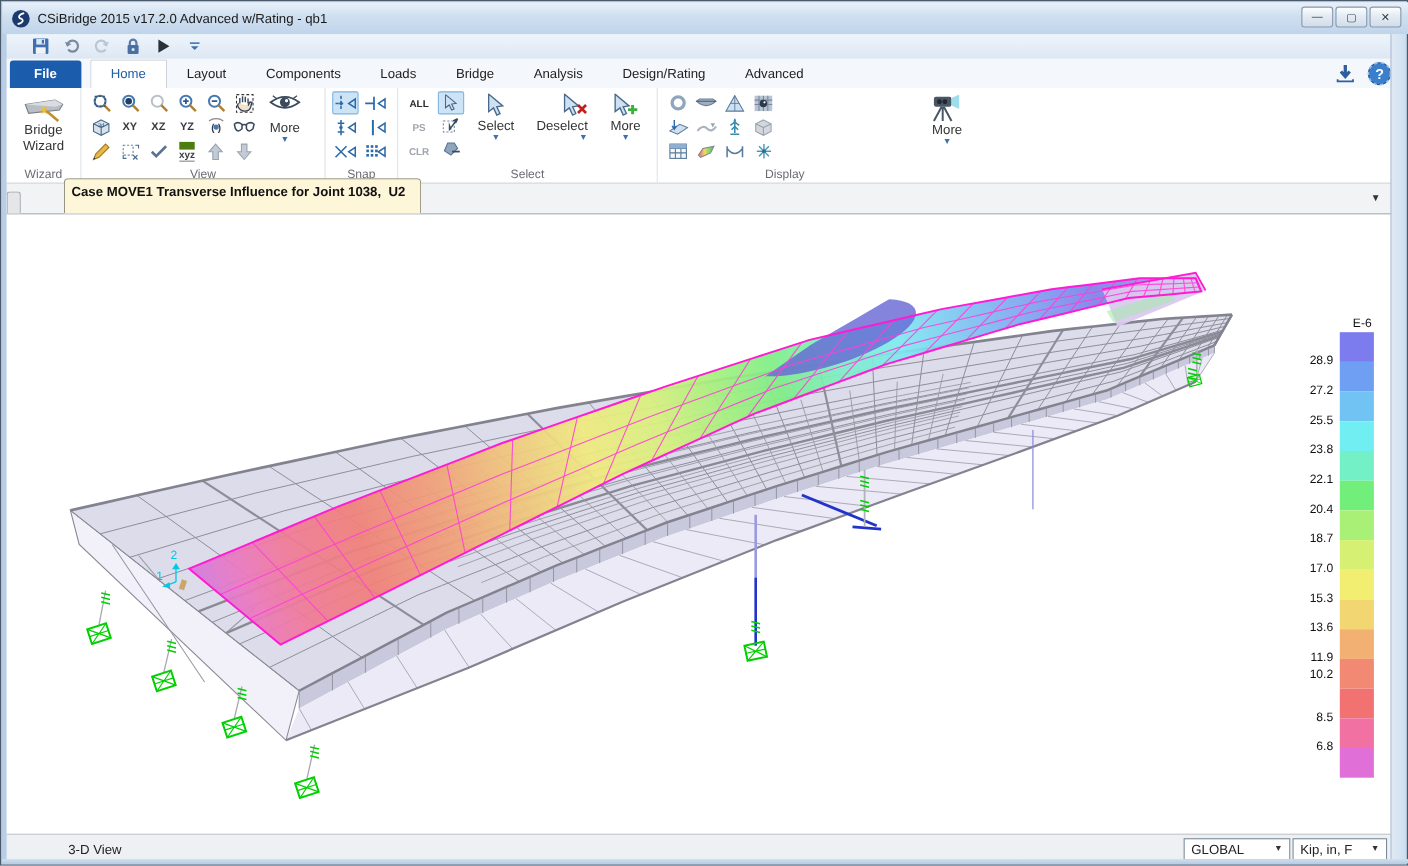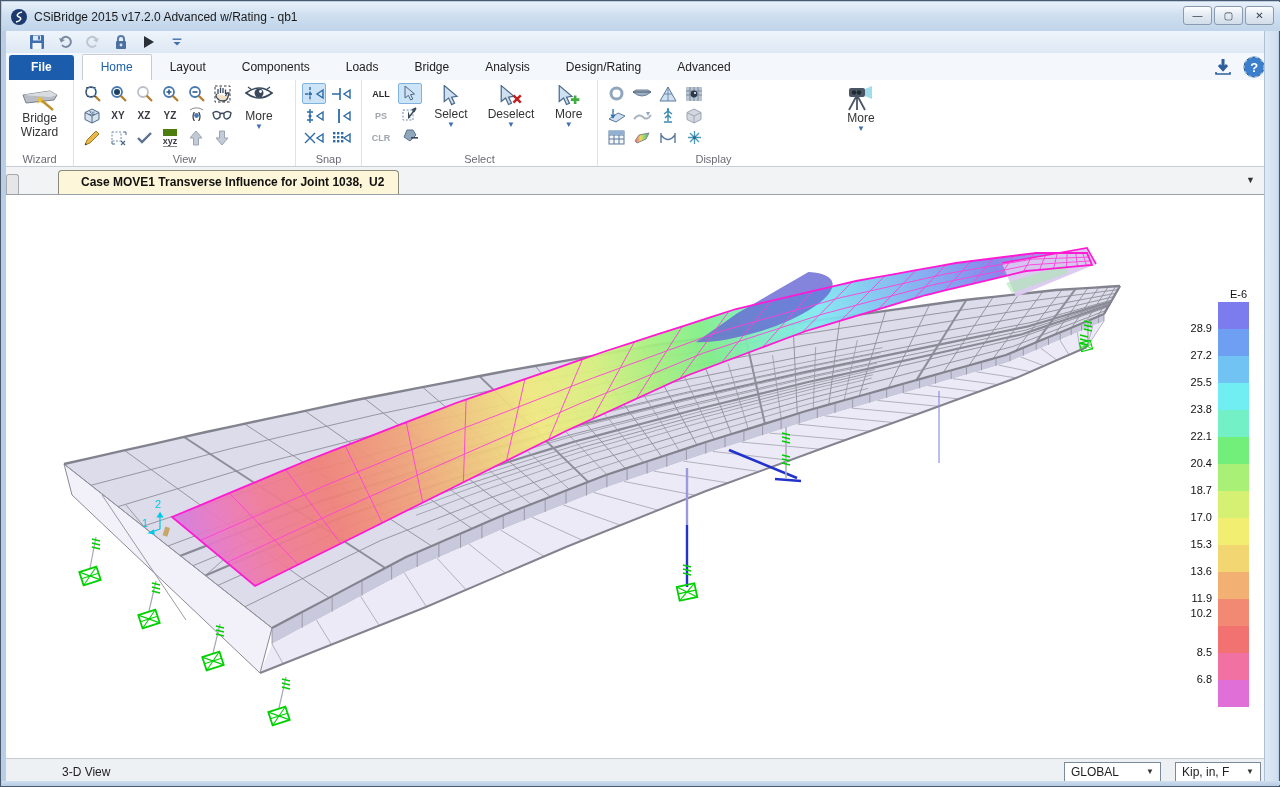--- a/index.html
+++ b/index.html
@@ -46,23 +46,23 @@
   .mode-lbl.dim { color:#a0a4ac; }
   .bigbtn { display:flex; flex-direction:column; align-items:center; justify-content:flex-start;
     font-size:12px; color:#333; padding:2px 8px; }
   .bigbtn .cap { line-height:14px; }
   .caret { color:#3f6fae; font-size:8px; line-height:8px; }
   .morecap { font-size:12px; color:#333; }
   #ribbon-right { position:absolute; right:14px; top:55px; display:flex; gap:10px; align-items:center; }
   
   #tabbar { position:absolute; left:5px; top:166px; width:1259px; height:28px;
     background:#f2f3f5; border-bottom:1px solid #9aa0a8; }
-  #doc-tab { position:absolute; left:52px; bottom:0px; height:24px;
+  #doc-tab { position:absolute; left:52px; bottom:0px; height:32px;
     background:#fdf6d8; border:1px solid #8a8a7a; border-bottom:none;
-    border-radius:4px 4px 0 0; padding:4px 14px 0 22px;
+    border-radius:4px 4px 0 0; padding:4px 14px 0 6px;
     font-size:12px; font-weight:bold; color:#111; }
   #tab-sliver { position:absolute; left:0; bottom:0; width:13px; height:20px;
     background:#e4e6e8; border:1px solid #a8aab0; border-bottom:none; border-radius:3px 3px 0 0; }
   #tabbar-caret { position:absolute; right:10px; top:8px; font-size:9px; color:#333; }
   
   #viewport { position:absolute; left:5px; top:194px; width:1259px; height:563px;
     background:#ffffff; overflow:hidden; }
   #scene { position:absolute; left:0; top:0; }
   
   #legend { position:absolute; right:16px; top:58px; width:74px;margin-top:35px; }
@@ -70,21 +70,21 @@
   #legend-body { position:relative; }
   #legend-bar { position:absolute; right:0; top:0; width:31px; }
   .lseg { width:31px; height:27px; }
   .ltick { position:absolute; right:37px; font-size:11px; color:#111;
     transform:translateY(-7px); white-space:nowrap; }
   
   #statusbar { position:absolute; left:5px; top:757px; width:1259px; height:26px;
     background:#eef1f4; border-top:1px solid #c8ccd0;
     display:flex; align-items:center; font-size:12px; color:#222; }
   #view-label { margin-left:56px; }
-  #status-right { position:absolute; right:4px; display:flex; gap:14px; }
+  #status-right { position:absolute; right:4px; display:flex; gap:2px; }
   .combo { background:#fff; border:1px solid #7a8a9a; height:20px; padding:2px 6px;
     font-size:12px; display:flex; align-items:center; position:relative; }
   .combo .cb-caret { margin-left:auto; font-size:8px; color:#333; padding-left:8px; }
   #combo-coord { width:97px; }
   #combo-units { width:86px; }
   
   #right-strip { position:absolute; right:1px; top:30px; width:14px; height:753px;
     background:linear-gradient(90deg,#dfe9f5,#cfdff0); border-left:1px solid #aebfd4; }
   #bottom-strip { position:absolute; left:1px; bottom:1px; width:1278px; height:4px;
     background:linear-gradient(#cfdff0,#b9cde4); }
@@ -371,21 +371,21 @@
               </svg>
           </div>
         </div>
         <div class="bigbtn" style="width:56px;">
           <svg width="16" height="22" viewBox="0 0 13 17">
               <path d="M1 0 L1 13 L4.6 10.2 L7 15.5 L9.4 14.4 L7 9.4 L11.4 8.7 Z" fill="#cfe0f0" stroke="#49698c"></path>
             </svg>
           <span class="cap">Select</span>
           <span class="caret">▼</span>
         </div>
-        <div class="bigbtn" style="width:66px;">
+        <div class="bigbtn" style="width:66px;align-items:flex-end;">
           <svg width="22" height="22" viewBox="0 0 18 17">
               <path d="M1 0 L1 13 L4.6 10.2 L7 15.5 L9.4 14.4 L7 9.4 L11.4 8.7 Z" fill="#cfe0f0" stroke="#49698c"></path>
               <path d="M11 8 L17 14 M17 8 L11 14" stroke="#c02020" stroke-width="2"></path>
             </svg>
           <span class="cap">Deselect</span>
           <span class="caret">▼</span>
         </div>
         <div class="bigbtn" style="width:50px;">
           <svg width="22" height="22" viewBox="0 0 18 17">
               <path d="M1 0 L1 13 L4.6 10.2 L7 15.5 L9.4 14.4 L7 9.4 L11.4 8.7 Z" fill="#cfe0f0" stroke="#49698c"></path>

